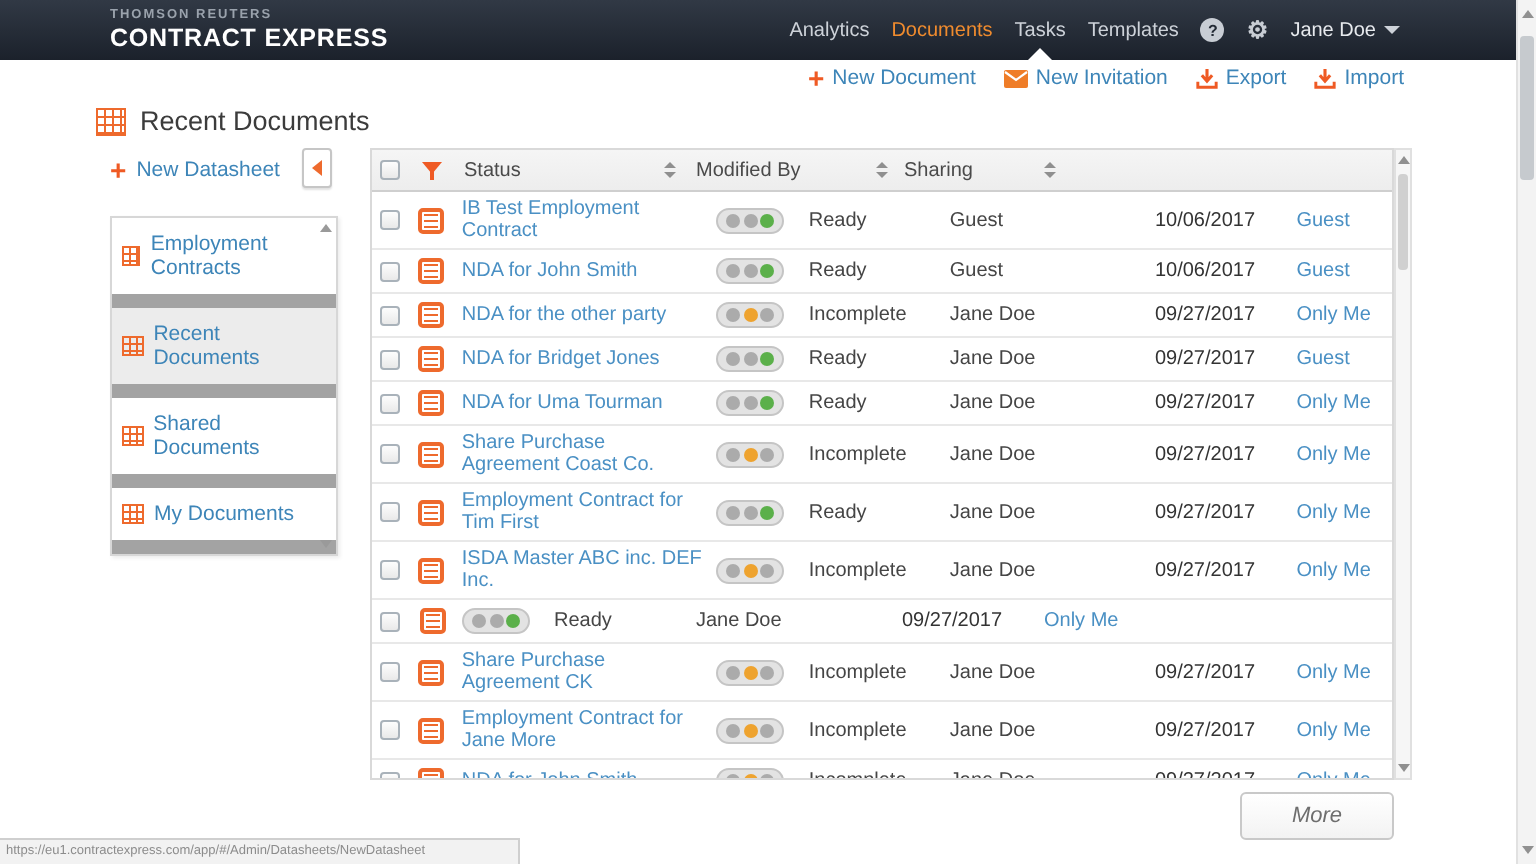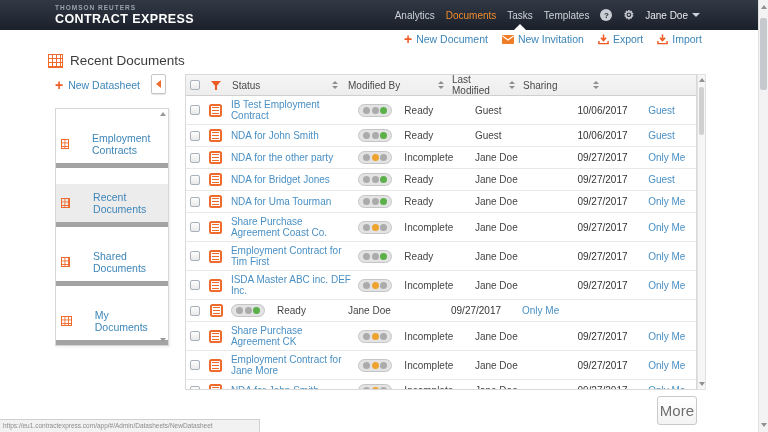--- a/index.html
+++ b/index.html
@@ -40,22 +40,22 @@
 
   
   .new-ds { position:absolute; left:55px; top:79px; display:flex; align-items:center; gap:5px;
             font-size:10.5px; color:#3d85b8; text-decoration:none; }
   .collapse-btn { position:absolute; left:151px; top:74px; width:15px; height:20px; background:#fff;
                   border:1px solid #c6c6c6; border-radius:2px; box-shadow:0 1px 1px rgba(0,0,0,.12);
                   display:flex; align-items:center; justify-content:center; }
   .tri-left { width:0; height:0; border-top:4px solid transparent; border-bottom:4px solid transparent; border-right:5px solid #ee6a2d; }
   .ds-list { position:absolute; left:55px; top:108px; width:114px; background:#fff;
              border:1px solid #d7d7d7; box-shadow:1px 1px 2px rgba(0,0,0,.08); }
-  .ds-item { display:flex; align-items:center; gap:23px; padding:7px 5px; border-bottom:5px solid #a3a3a3;
-             font-size:10.5px; color:#3d85b8; cursor:pointer;margin-top:16px; }
+  .ds-item { display:flex; align-items:center; gap:5px; padding:7px 5px; border-bottom:7px solid #a3a3a3;
+             font-size:10.5px; color:#3d85b8; cursor:pointer; }
   .ds-item:last-child { border-bottom:none; }
   .ds-item.selected { background:#ececec; }
   .mini-up, .mini-dn { position:absolute; right:2px; width:0; height:0;
                        border-left:3px solid transparent; border-right:3px solid transparent; }
   .mini-up { top:3px; border-bottom:4px solid #9a9a9a; }
   .mini-dn { bottom:3px; border-top:4px solid #9a9a9a; }
 
   
   .tbl-viewport { position:absolute; left:185px; top:74px; width:512px; height:316px;
                   overflow:hidden; border:1px solid #d9d9d9; background:#fff; }
@@ -96,22 +96,22 @@
   
   .tbl-sb { position:absolute; left:697px; top:74px; width:9px; height:316px;
             background:#f6f6f6; border:1px solid #e0e0e0; }
   .tbl-sb .thumb { position:absolute; left:1px; top:12px; width:5px; height:48px; background:#d0d0d0; border-radius:2px; }
   .sb-up, .sb-dn { position:absolute; left:1px; width:0; height:0;
                    border-left:3px solid transparent; border-right:3px solid transparent; }
   .sb-up { top:3px; border-bottom:4px solid #909090; }
   .sb-dn { bottom:3px; border-top:4px solid #909090; }
 
   
-  .more-btn { position:absolute; right:71px; top:396px; padding:5px 2px; font-size:15px; color:#6e6e6e;
-              background:linear-gradient(#fff,#f3f3f3); border:1px solid #c9c9c9; border-radius:3px; }
+  .more-btn { position:absolute; right:71px; top:396px; padding:5px 25px; font-size:11px; color:#6e6e6e;
+              background:linear-gradient(#fff,#f3f3f3); border:1px solid #c9c9c9; border-radius:3px;font-style:italic; }
 
   
   .statusbar { position:absolute; left:0; bottom:0; width:260px; height:13px; background:#f2f2f2;
                border-top:1px solid #cfcfcf; border-right:1px solid #cfcfcf;
                font-size:6.5px; color:#8c8c8c; line-height:12px; padding-left:3px;
                white-space:nowrap; overflow:hidden; }
 
   
   .page-sb { position:absolute; right:0; top:0; width:10px; height:432px; background:#f3f3f3;
              border-left:1px solid #e1e1e1; z-index:5; }
@@ -212,24 +212,20 @@
         <span class="funnel"></span>
       </div>
     <div class="th c-status">
         <span>Status</span>
         <span class="sort"></span>
       </div>
     <div class="th c-mod">
         <span>Modified By</span>
         <span class="sort"></span>
       </div>
-    <div class="th c-date">
-        <span>Last Modified</span>
-        <span class="sort"></span>
-      </div>
     <div class="th c-share">
         <span>Sharing</span>
         <span class="sort"></span>
       </div>
   </div>
 
   <div class="tr">
     <div class="td c-check">
         <span class="checkbox"></span>
       </div>

